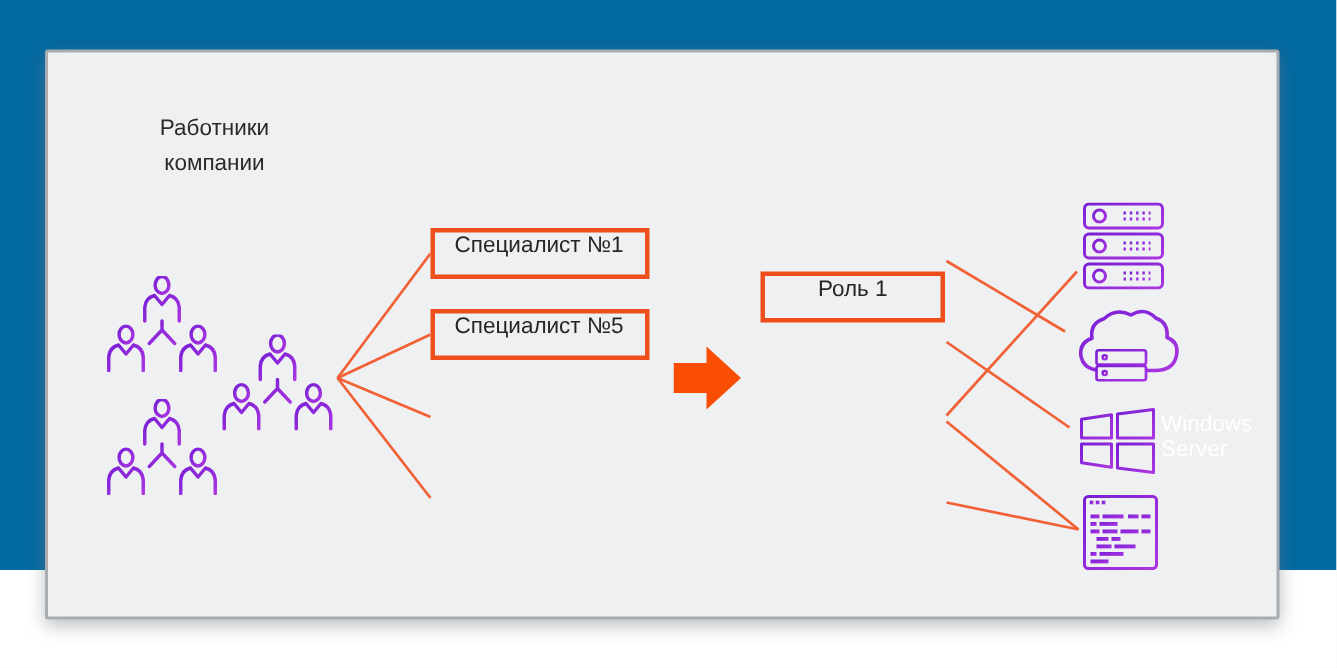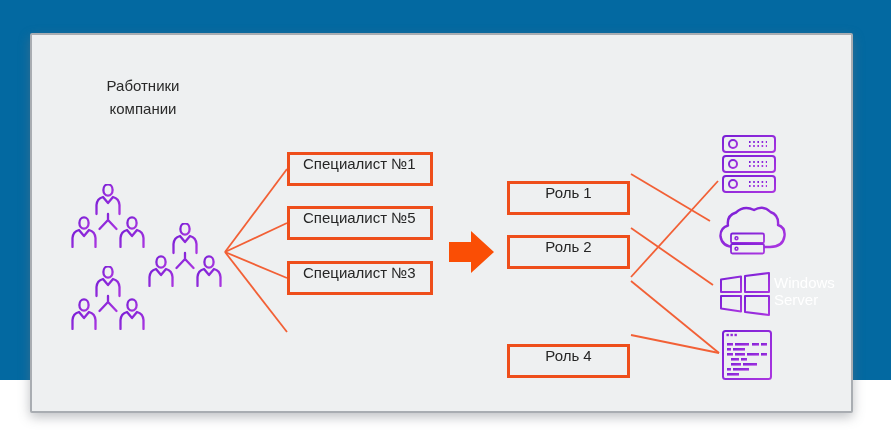--- a/index.html
+++ b/index.html
@@ -80,36 +80,27 @@
     <svg class="icon-abs" style="left:38px;top:231px" width="76" height="64" viewBox="0 0 76 64">
         <use href="#team"></use>
       </svg>
 
     <div class="obox spec" style="top:117px">
       <span>Специалист №1</span>
     </div>
     <div class="obox spec" style="top:171px">
       <span>Специалист №5</span>
     </div>
-    <div class="obox spec" style="top:226px">
-      <span>Специалист №3</span>
-    </div>
 
     <svg class="icon-abs" style="left:417px;top:195px" width="46" height="44" viewBox="0 0 46 44">
       <polygon points="0,12 22,12 22,1 45,22 22,43 22,32 0,32" fill="#fa4e05"></polygon>
     </svg>
 
     <div class="obox role" style="top:118px">
       <span>Роль 1</span>
-    </div>
-    <div class="obox role" style="top:172px">
-      <span>Роль 2</span>
-    </div>
-    <div class="obox role" style="top:281px">
-      <span>Роль 4</span>
     </div>
 
     <svg class="icon-abs" style="left:690px;top:100px" width="54" height="58" viewBox="0 0 54 58">
       <g stroke="url(#pgrad)" stroke-width="2" fill="none">
         <rect x="1" y="1" width="52" height="16" rx="3"></rect>
           <circle cx="11" cy="9" r="4"></circle>
         <path d="M27 7 h18 M27 11 h18" stroke-dasharray="1.6 2.6"></path>
         <rect x="1" y="21" width="52" height="16" rx="3"></rect>
           <circle cx="11" cy="29" r="4"></circle>
         <path d="M27 27 h18 M27 31 h18" stroke-dasharray="1.6 2.6"></path>

